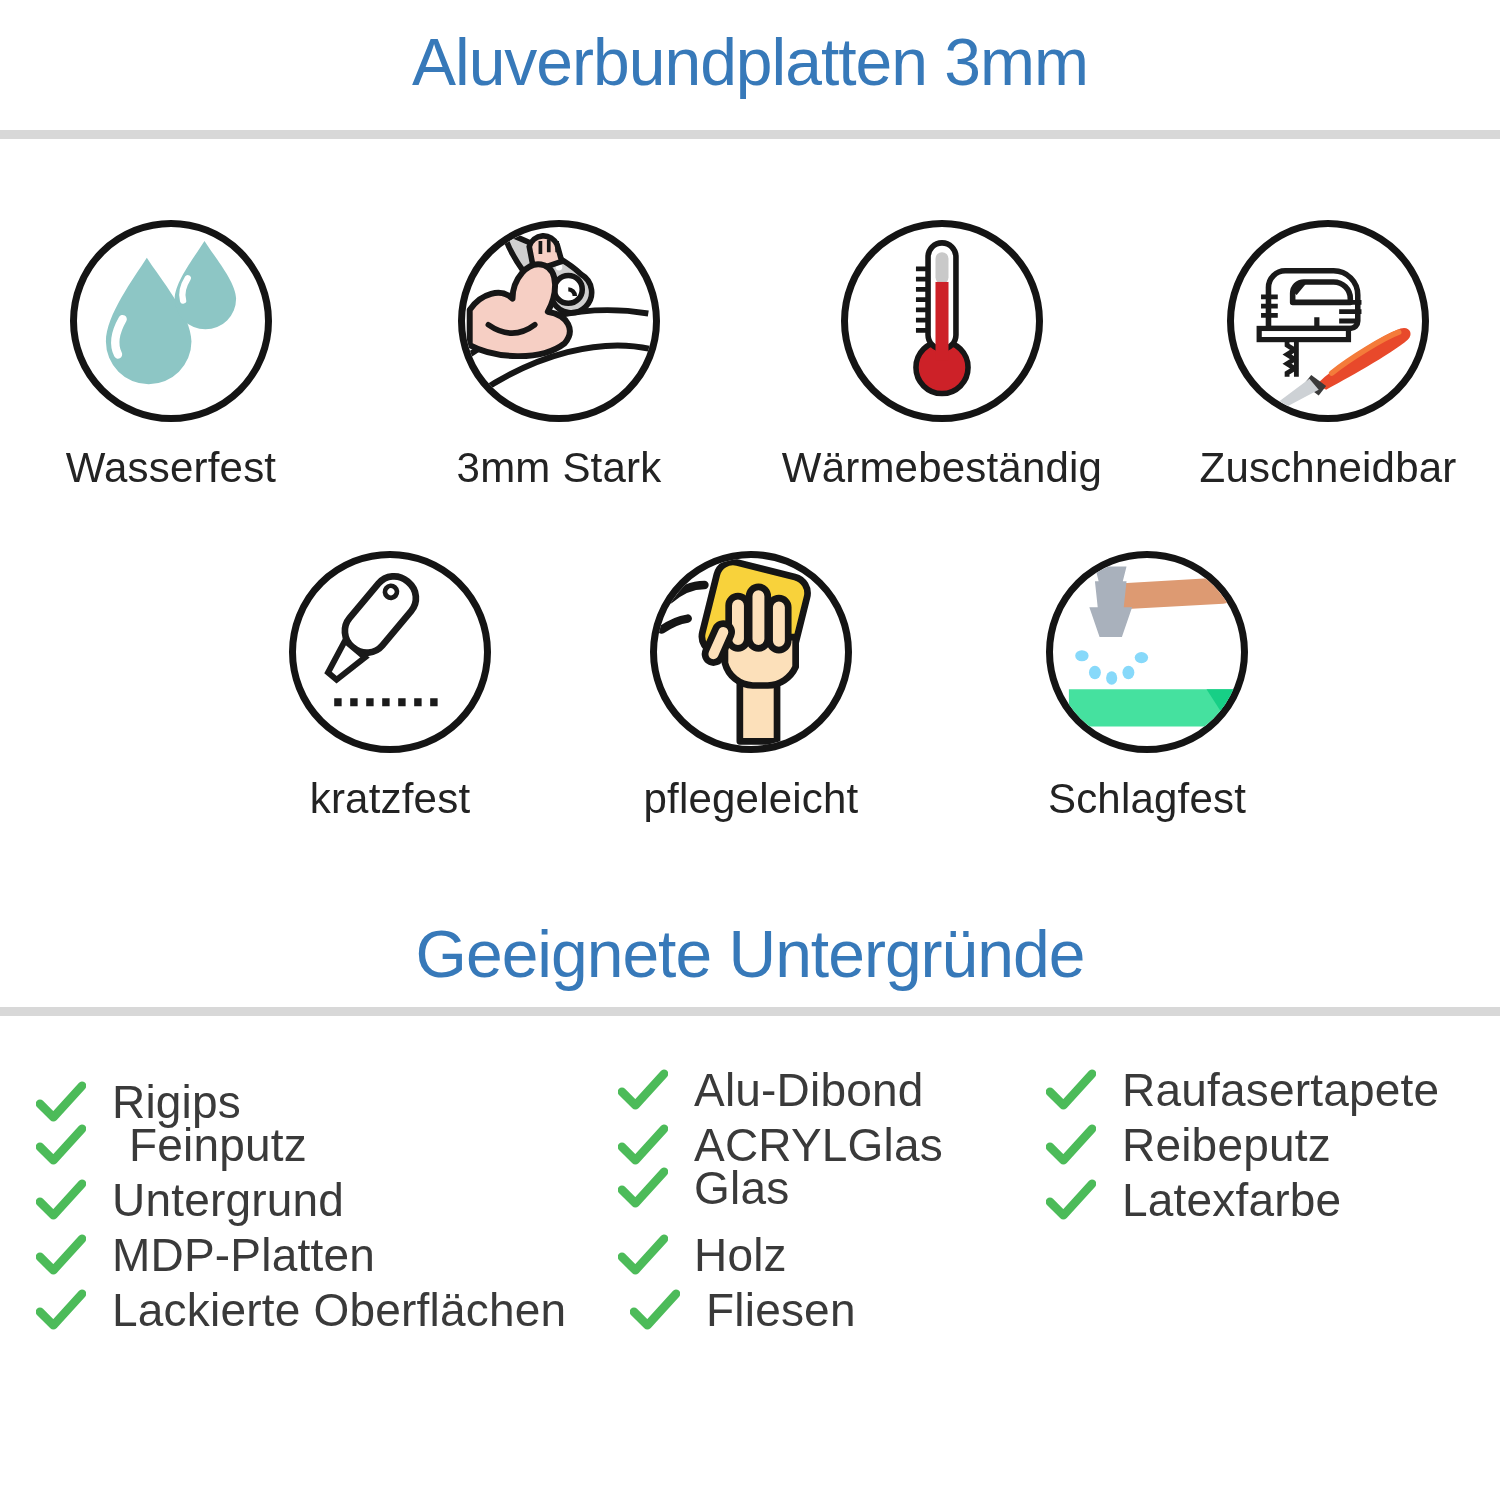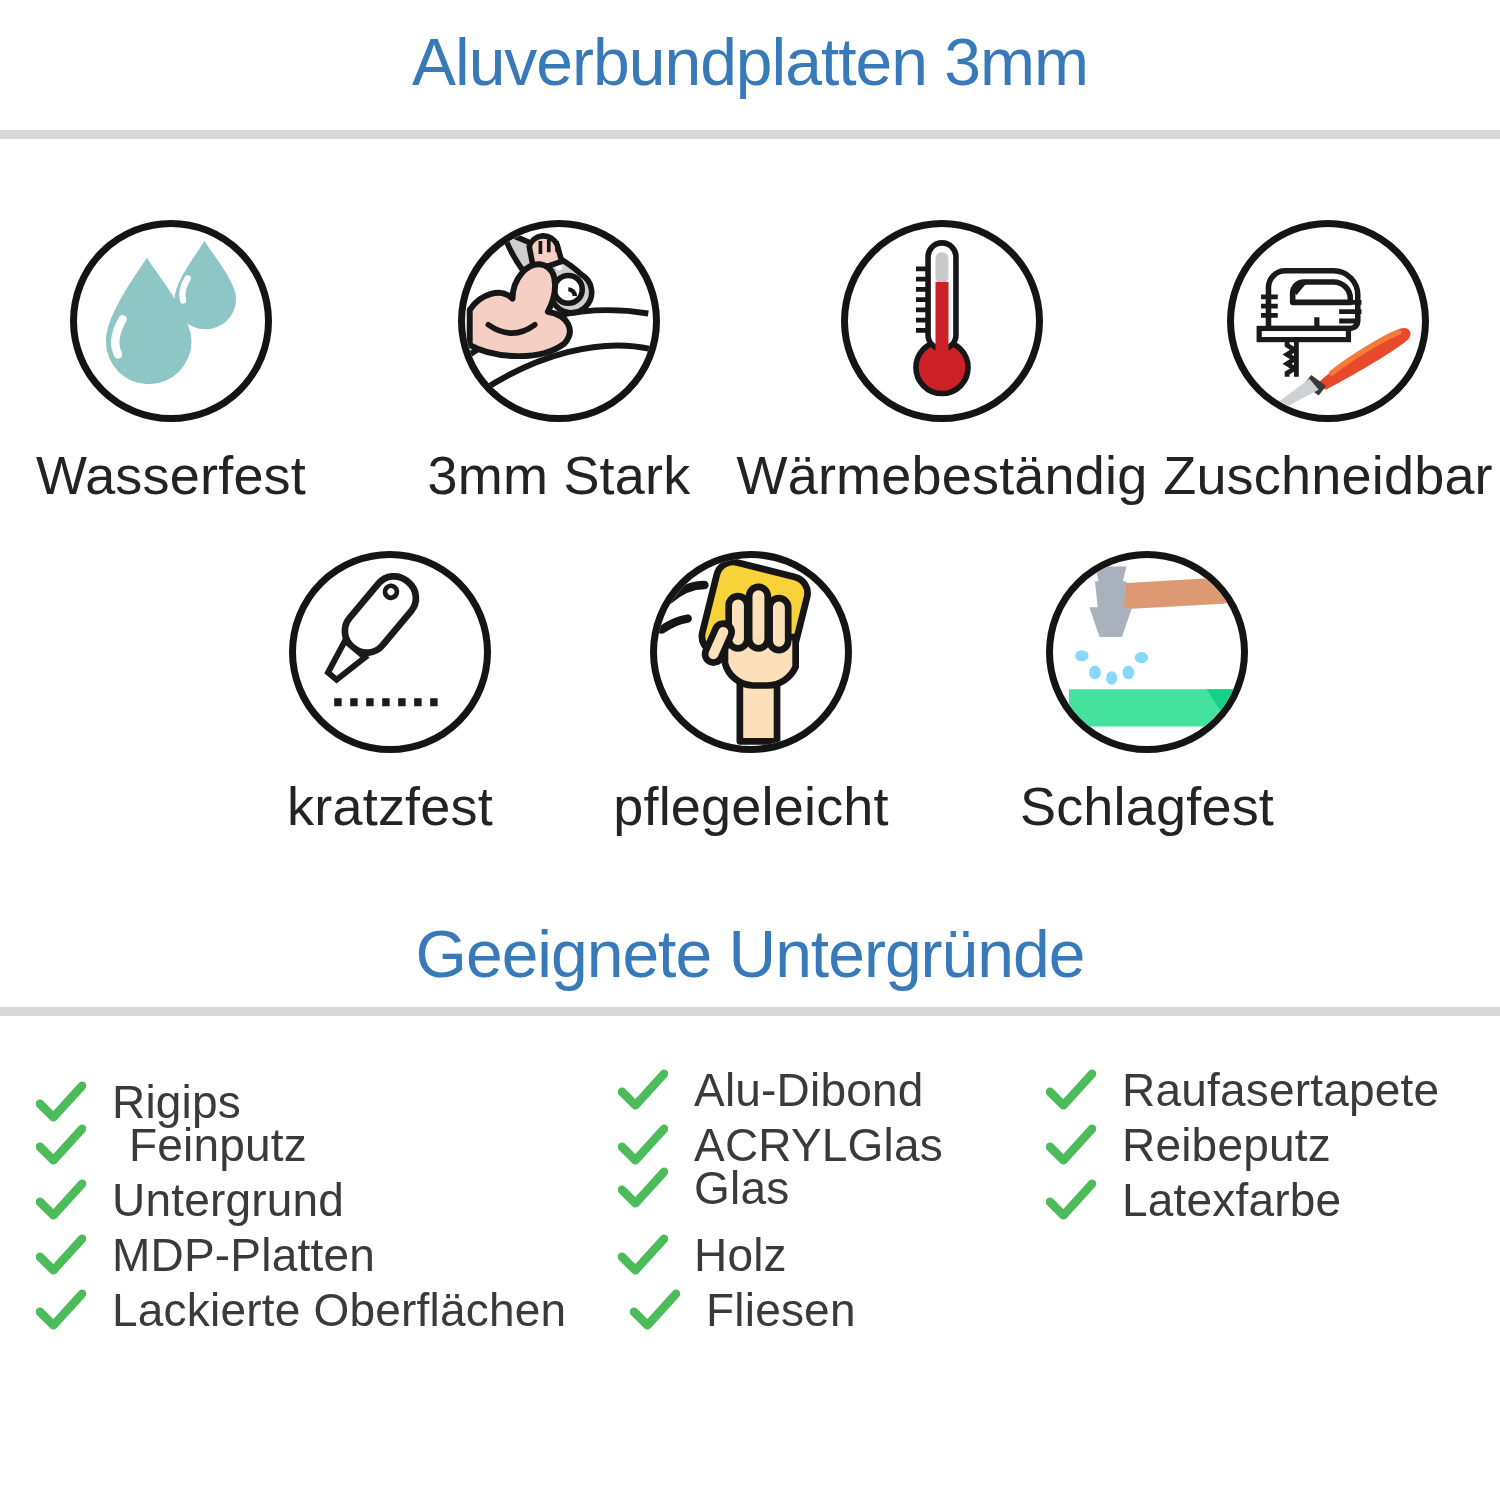--- a/index.html
+++ b/index.html
@@ -10,21 +10,21 @@
   .title1{top:22px;}
   .title2{top:914px;}
   .gray-bar{position:absolute;left:0;width:1500px;height:9px;background:#d8d8d8;}
   .bar1{top:130px;}
   .bar2{top:1007px;}
 
   .feature{position:absolute;width:360px;display:flex;flex-direction:column;align-items:center;gap:22px;}
   .circle{width:202px;height:202px;border:7px solid #141414;border-radius:50%;box-sizing:border-box;
           overflow:hidden;background:#fff;display:flex;align-items:center;justify-content:center;}
   .circle svg{width:186px;height:186px;display:block;}
-  .feature-label{font-size:54px;color:#232323;letter-spacing:0.2px;white-space:nowrap;}
+  .feature-label{font-size:42px;color:#232323;letter-spacing:0.2px;white-space:nowrap;}
 
   .check-item{position:absolute;display:flex;align-items:center;gap:26px;height:52px;}
   .check-item svg{width:50px;height:42px;flex:0 0 auto;}
   .check-text{font-size:46px;color:#3a3a3a;letter-spacing:0.2px;white-space:nowrap;}
 
   .footer{position:absolute;left:56px;top:1388px;font-size:41px;line-height:54px;
           color:#3f82c3;letter-spacing:-0.5px;}
 </style>
 </head>
 <body>

